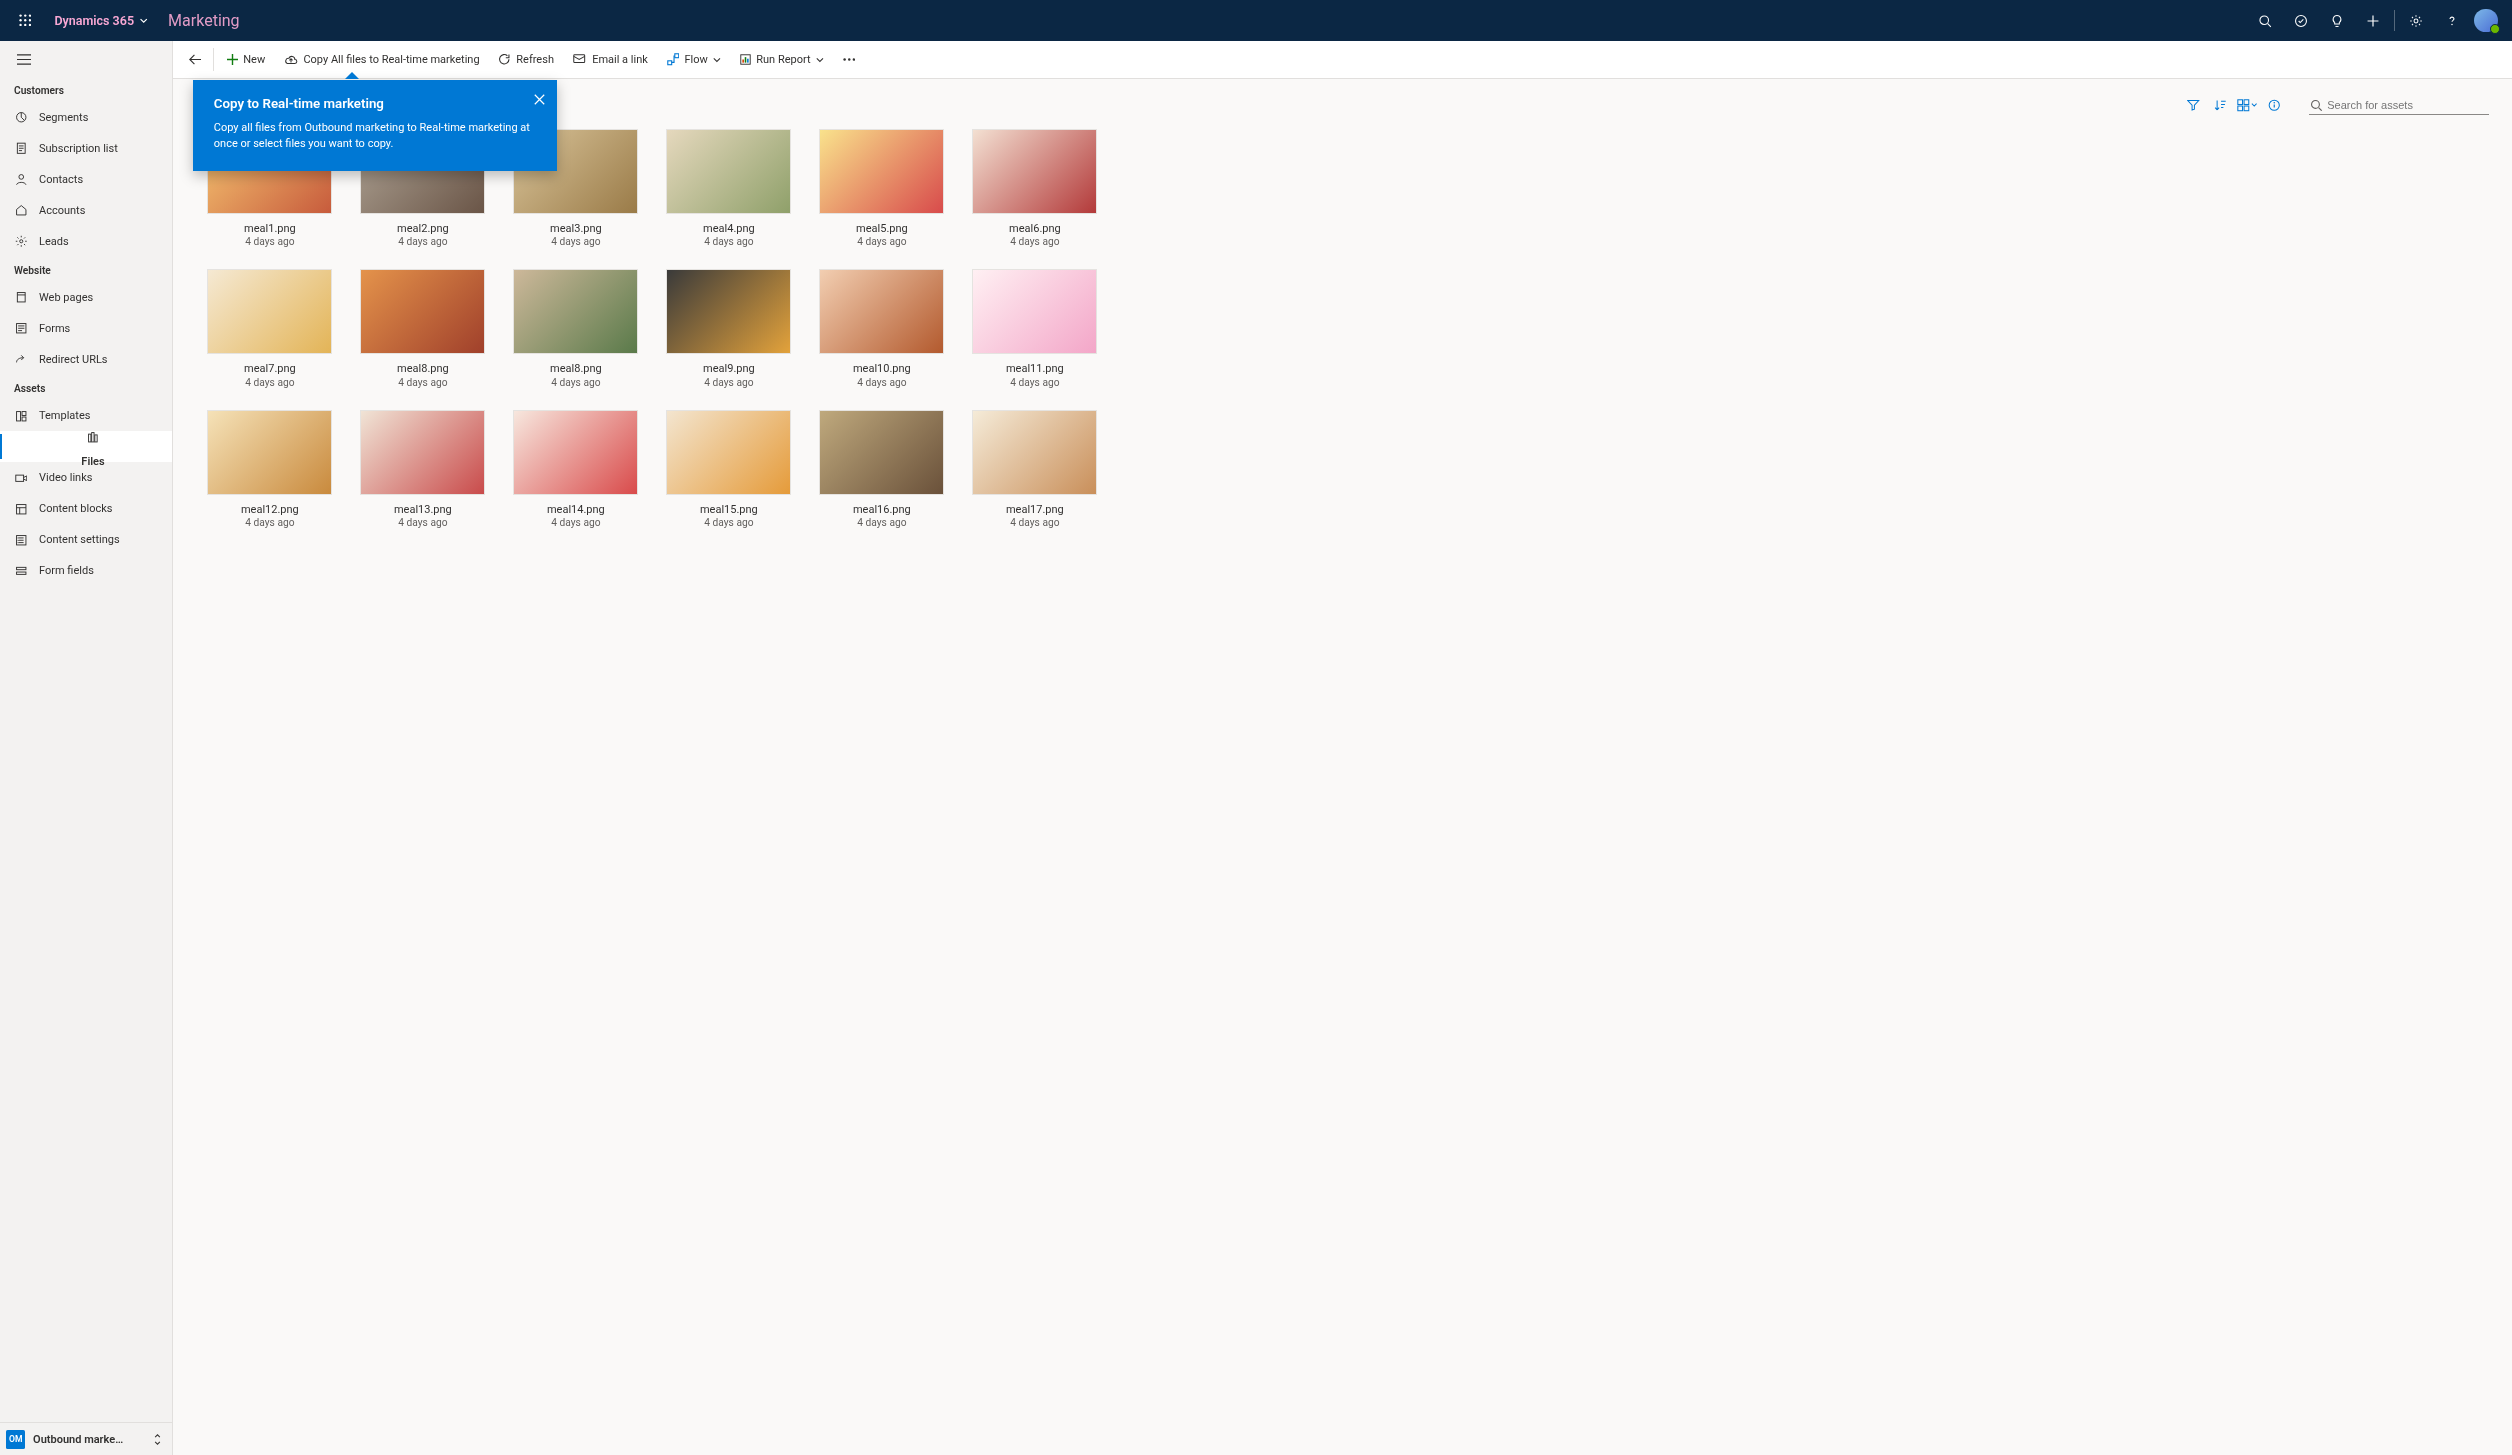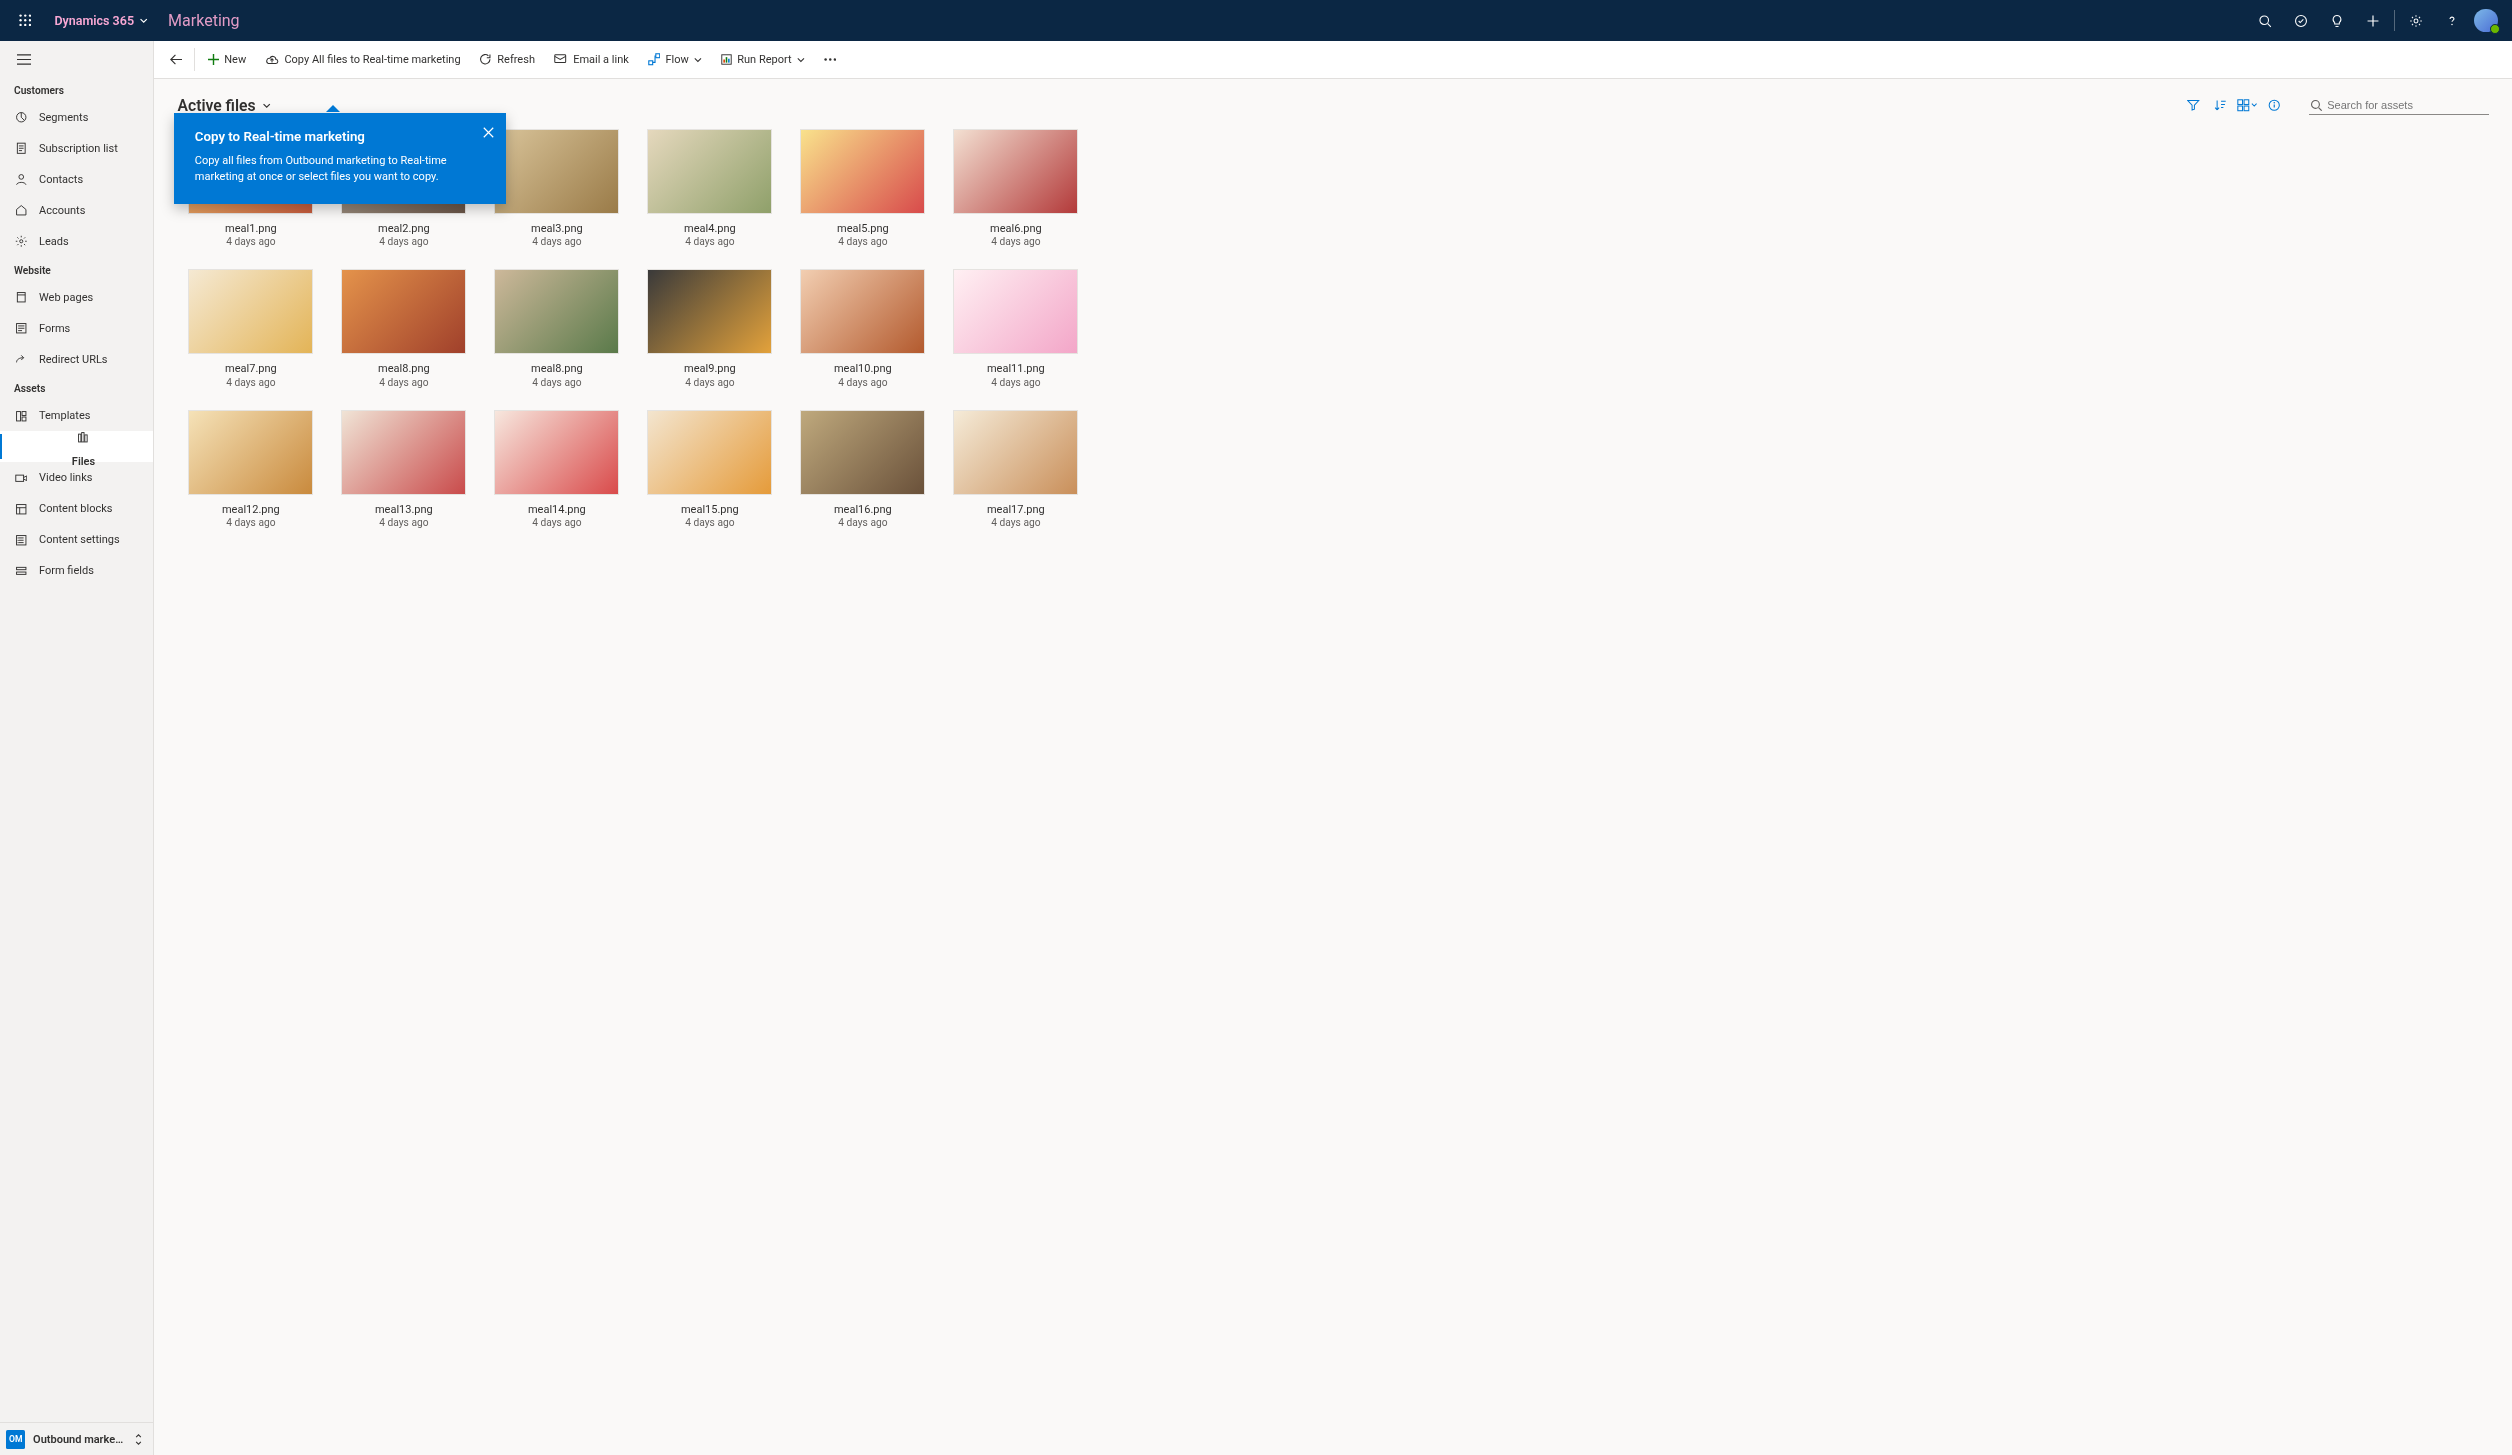--- a/index.html
+++ b/index.html
@@ -72,21 +72,21 @@
     background:#6bb700;
     border:1.6px solid #0b2744;
   }
 
   
   .layout {
     display: flex;
     height: calc(100vh - 41px);
   }
   .sidebar {
-    width: 154px;
+    width: 173px;
     background: #f3f2f1;
     border-right: 0.8px solid #e1dfdd;
     display: flex;
     flex-direction: column;
     overflow: hidden;
   }
   .sidebar .hamburger {
     height: 36px;
     display: flex;
     align-items: center;
@@ -193,27 +193,26 @@
   }
   .back {
     width:28px; display:flex; justify-content:center;
   }
 
   
   .callout {
     position: absolute;
     top: 39px;
     left: 20.4px;
-    width: 332px;
+    width: 364px;
     background: #0078d4;
     color: #fff;
     padding: 15.7px 20.4px 19px 20.4px;
     box-shadow: 0 4.7px 12.5px rgba(0,0,0,.25);
     z-index: 50;
-    margin-top: 33px;
   }
   .callout::before {
     content:'';
     position:absolute;
     top:-7.8px;
     left: 152px;
     border-left: 7.8px solid transparent;
     border-right: 7.8px solid transparent;
     border-bottom: 7.8px solid #0078d4;
   }

